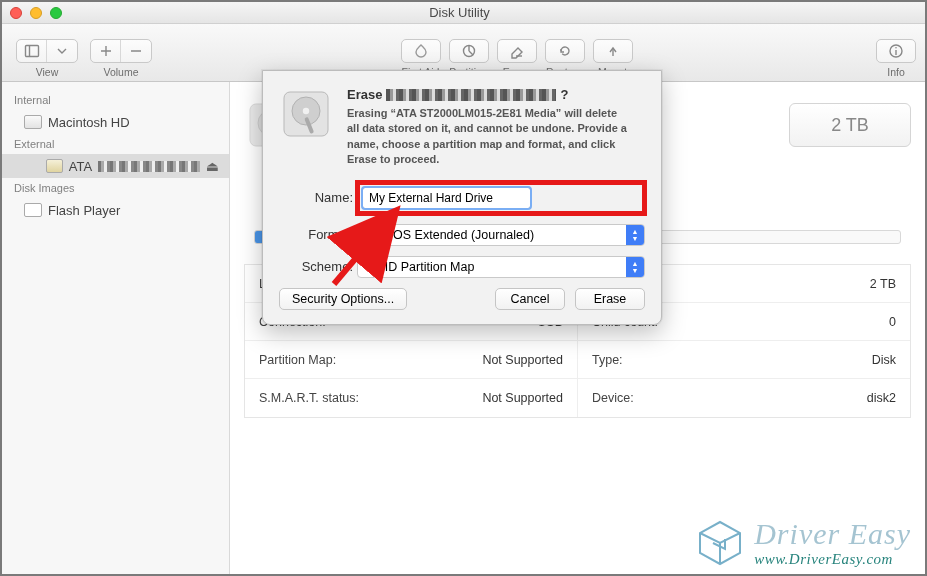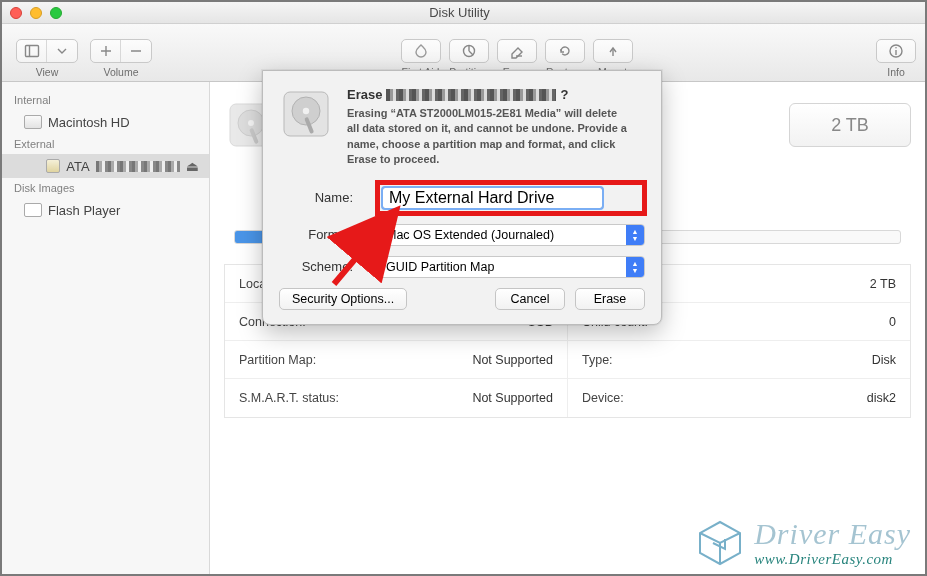--- a/index.html
+++ b/index.html
@@ -105,21 +105,21 @@
   }
   .toolbar .spacer { flex: 1; }
   .toolbar .centerbtns { display:flex; gap:6px; }
 
   
   .columns {
     display: flex;
     height: calc(100% - 80px);
   }
   .sidebar {
-    width: 208px;
+    width: 228px;
     background: #f7f7f7;
     border-right: 1px solid var(--divider);
     padding-top: 8px;
     overflow: hidden;
   }
   .sidebar .section-title {
     font-size: 11px;
     color: #808080;
     padding: 4px 12px;
   }
@@ -231,33 +231,33 @@
       repeating-linear-gradient(90deg,#555 0 4px,#999 4px 7px,#ddd 7px 10px,#666 10px 13px);
   }
   .sheet .desc {
     font-size: 11px; color:#555; line-height:1.4; margin-top:4px;
     max-width:280px;
     font-weight:bold;
   }
 
   .form { margin-top: 14px; }
   .form .frow {
-    display:flex; align-items:center; gap:24px;
+    display:flex; align-items:center; gap:4px;
     margin-bottom: 10px;
   }
   .form .lbl {
     width: 74px; text-align:right; color:#333;
   }
   .form input[type=text] {
     flex:1;
     height: 22px;
     border:1px solid #b8b8b8;
     border-radius: 3px;
     padding: 0 6px;
-    font-size: 16px;
+    font-size: 12px;
     outline: 2px solid #7aaef4;
     outline-offset: -1px;
     background:#fff;
   }
   .highlight-box {
     border: 5px solid var(--highlight-red);
     padding: 2px;
     margin: -2px;
   }
   .form .select {

